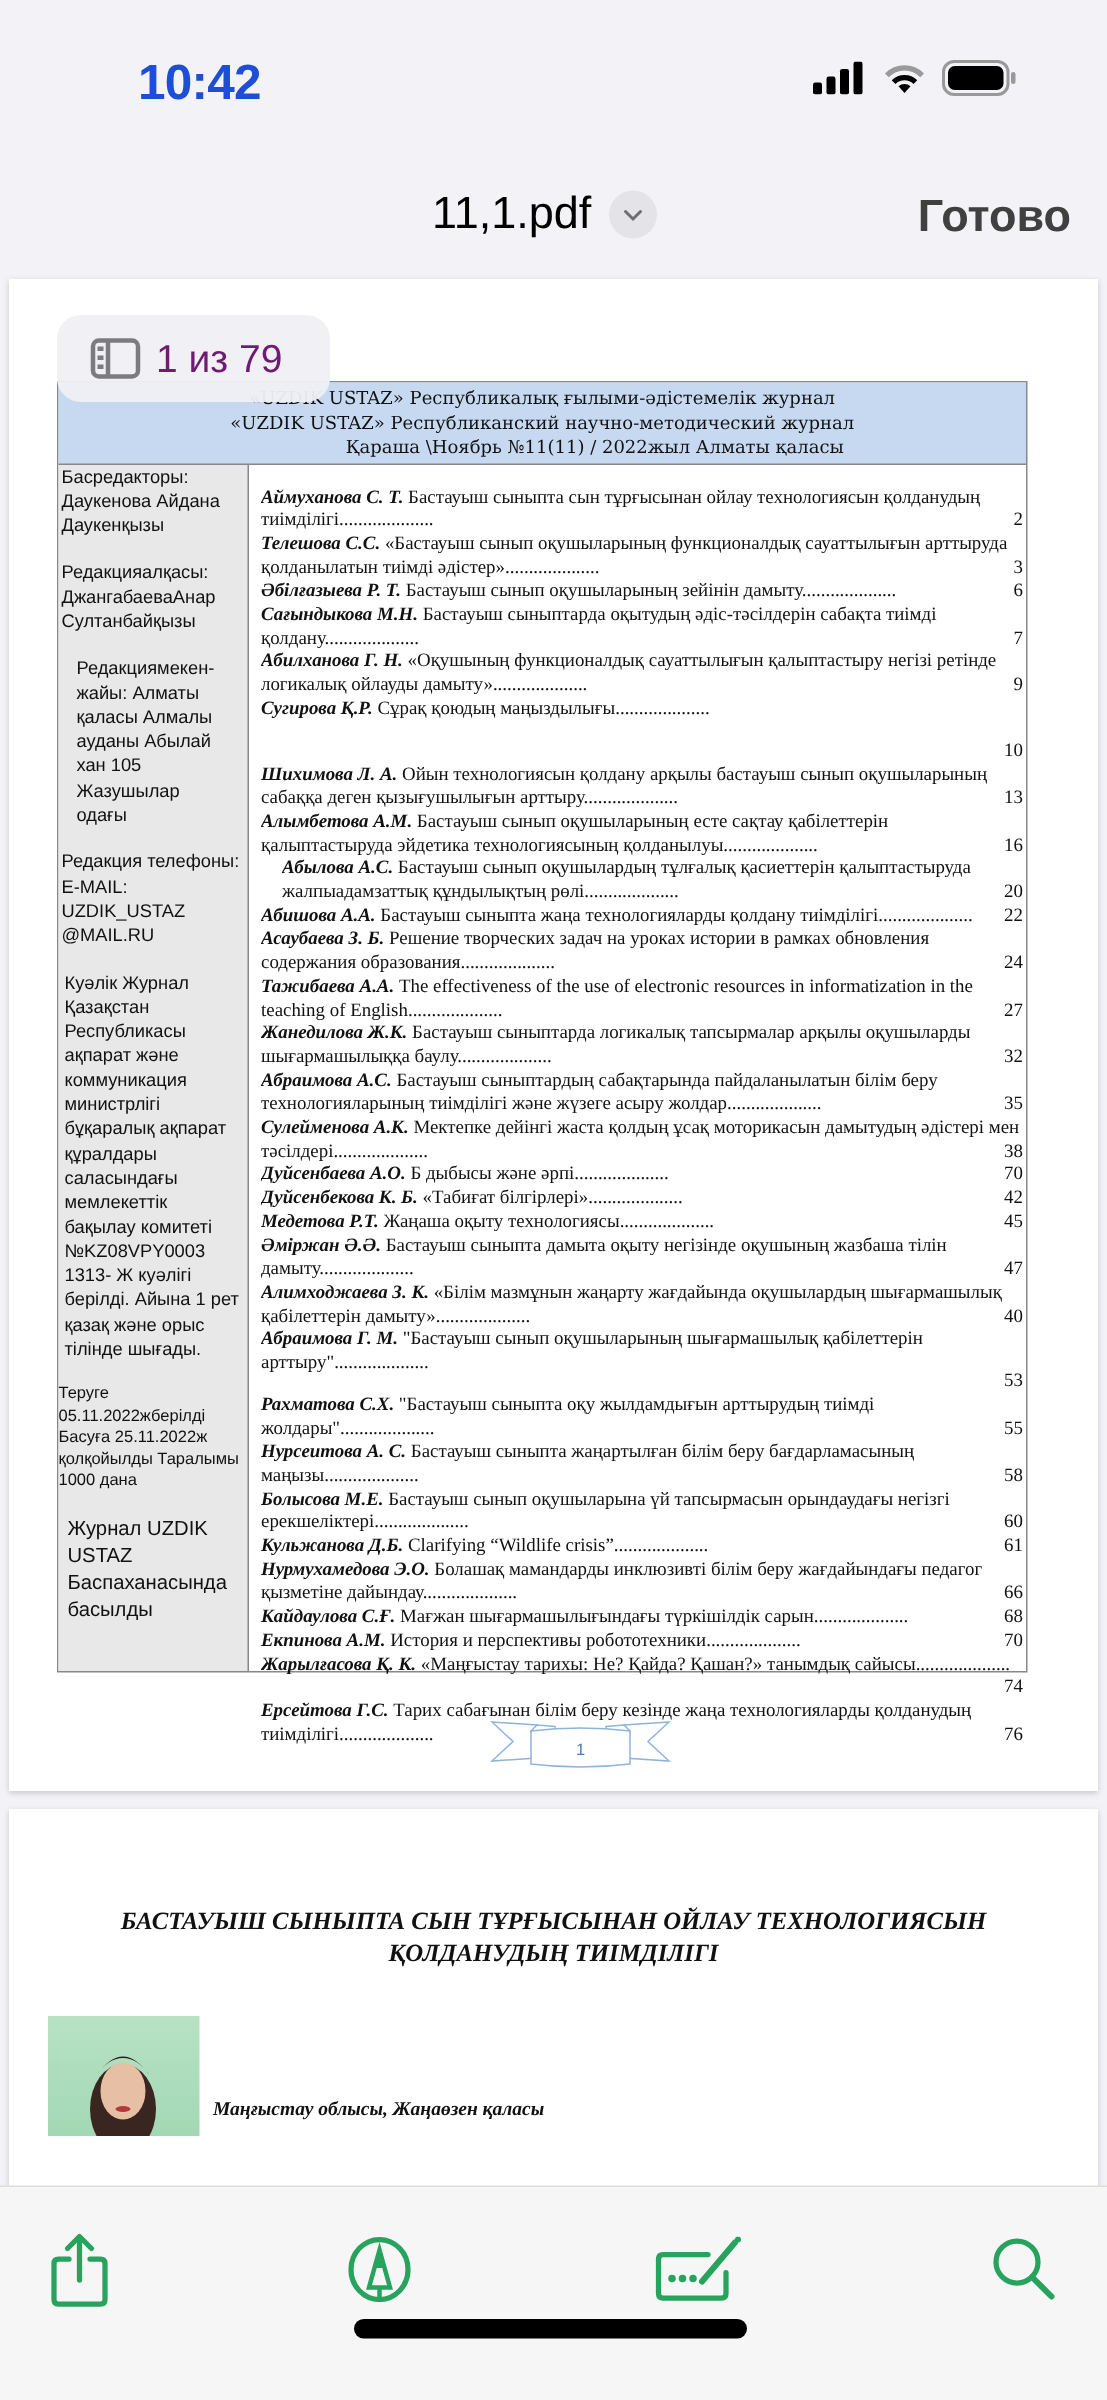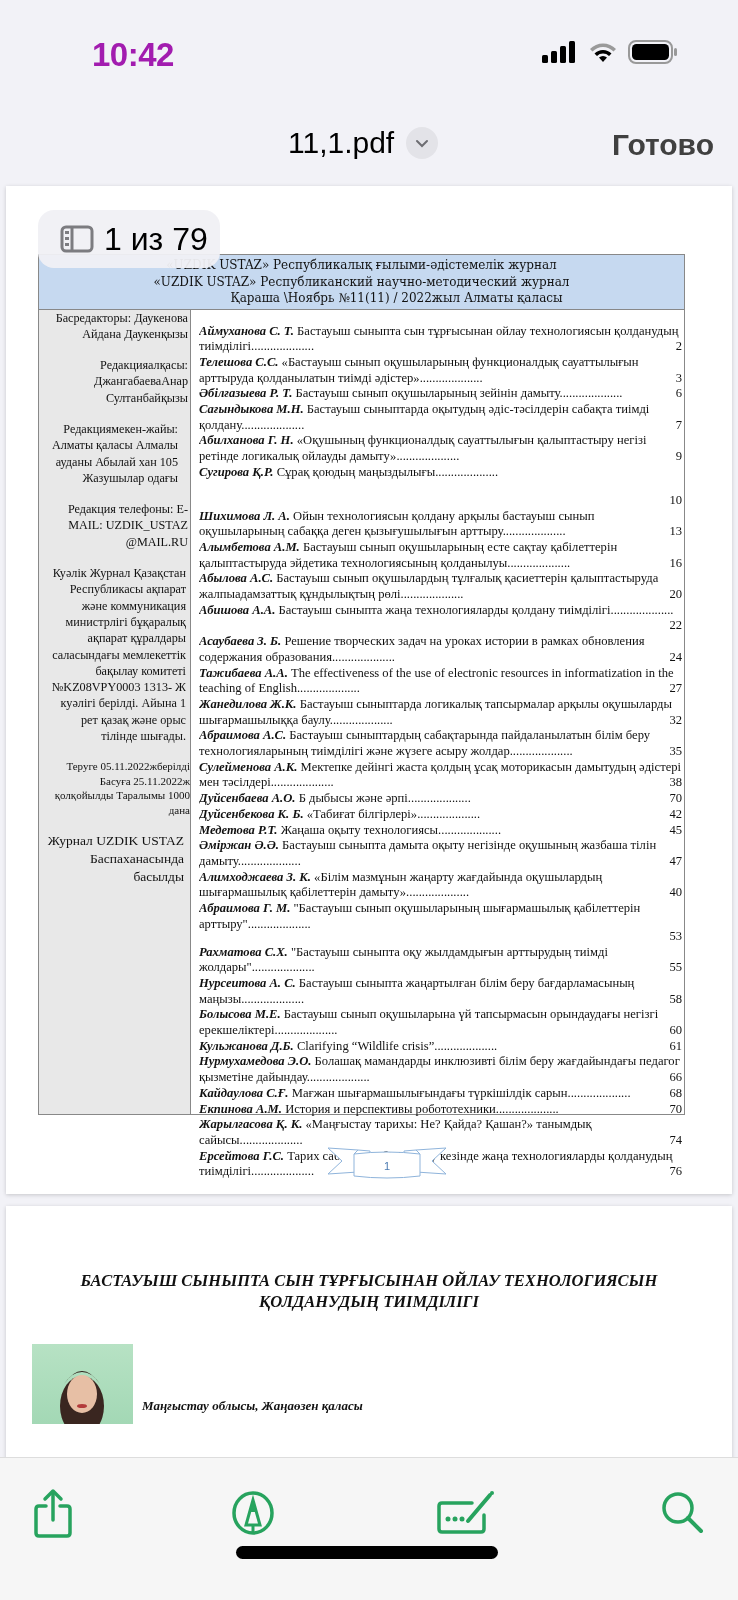--- a/index.html
+++ b/index.html
@@ -1,35 +1,35 @@
 <!DOCTYPE html>
 <html><head>
 <meta charset="utf-8">
 <style>
   * { box-sizing: border-box; margin: 0; padding: 0; }
   html, body { width: 738px; height: 1600px; overflow: hidden; background: #f2f2f7; font-family: "Liberation Sans", sans-serif; }
   .status-bar { position: absolute; top: 0; left: 0; width: 738px; height: 100px; }
-  .time { position: absolute; left: 92px; top: 36px; font-size: 33px; font-weight: bold; color: #a21caf; letter-spacing: -0.5px; }
+  .time { position: absolute; left: 92px; top: 36px; font-size: 33px; font-weight: bold; color: #1d4ed8; letter-spacing: -0.5px; }
   .status-icons { position: absolute; right: 60px; top: 40px; display: flex; align-items: center; gap: 10px; }
   .nav { position: absolute; top: 110px; left: 0; width: 738px; height: 60px; }
   .doc-title { position: absolute; left: 288px; top: 16px; font-size: 30px; color: #000; display: flex; align-items: center; gap: 12px; }
   .chev { width: 32px; height: 32px; border-radius: 50%; background: #e3e3e8; display: inline-flex; align-items: center; justify-content: center; }
   .done { position: absolute; right: 24px; top: 18px; font-size: 30px; font-weight: bold; color: #404040; cursor: pointer; }
 
   .page { position: absolute; left: 6px; width: 726px; background: #fff; box-shadow: 0 1px 4px rgba(0,0,0,0.18); }
   .page1 { top: 186px; height: 1008px; }
   .page2 { top: 1206px; height: 260px; }
 
   .page-indicator { position: absolute; left: 38px; top: 210px; width: 182px; height: 58px; background: rgba(240,240,244,0.95); border-radius: 16px; display: flex; align-items: center; gap: 10px; padding-left: 22px; z-index: 5; }
-  .page-indicator span { font-size: 32px; color: #000000; }
+  .page-indicator span { font-size: 26px; color: #701a75; }
 
   .tbl { position: absolute; left: 32px; top: 68px; width: 647px; border: 1px solid #888; }
   .tbl-head { background: #c6d9f0; text-align: center; font-family: "DejaVu Serif", serif; font-size: 12px; line-height: 16.5px; padding: 2px 0 2px; color: #111; border-bottom: 1px solid #888; }
   .tbl-body { display: flex; height: 804px; }
-  .side { width: 152px; background: #e8e8e8; border-right: 1px solid #888; text-align: right; font-family: Liberation Serif, serif; font-size: 12.2px; line-height: 16.3px; color: #111; padding-top: 0px; }
+  .side { width: 127px; background: #e8e8e8; border-right: 1px solid #888; text-align: left; font-family: Liberation Sans, sans-serif; font-size: 12.2px; line-height: 16.3px; color: #111; padding-top: 0px; }
   .side p { margin-bottom: 15px; }
   .side .big { font-size: 13.5px; line-height: 18px; }
   .toc { flex: 1; padding: 14px 2px 0 8px; font-family: "Liberation Serif", serif; font-size: 12.6px; line-height: 15.7px; color: #111; }
   .toc-item { position: relative; }
   .toc-item b { font-style: italic; }
 
   .ribbon { position: absolute; left: 318px; top: 956px; }
   .article-title { position: absolute; left: 0; width: 726px; top: 64px; text-align: center; font-family: "Liberation Serif", serif; font-style: italic; font-weight: bold; font-size: 16.5px; line-height: 21px; color: #111; }
   .photo { position: absolute; left: 26px; top: 138px; width: 101px; height: 80px; background: linear-gradient(#b7e2c4, #a3d8b5); overflow: hidden; }
   .region { position: absolute; left: 136px; top: 192px; font-family: "Liberation Serif", serif; font-style: italic; font-weight: bold; font-size: 13px; color: #111; }
@@ -105,21 +105,21 @@
       </div>
       <div class="toc" id="toc">
           <div class="toc-item" style="overflow: hidden;"><b>Аймуханова С. Т.</b> <span>Бастауыш сыныпта сын тұрғысынан ойлау технологиясын қолданудың тиімділігі</span><span>....................</span><span style="float: right;">2</span></div>
           <div class="toc-item" style="overflow: hidden;"><b>Телешова С.С.</b> <span>«Бастауыш сынып оқушыларының функционалдық сауаттылығын арттыруда қолданылатын тиімді әдістер»</span><span>....................</span><span style="float: right;">3</span></div>
           <div class="toc-item" style="overflow: hidden;"><b>Әбілғазыева Р. Т.</b> <span>Бастауыш сынып оқушыларының зейінін дамыту</span><span>....................</span><span style="float: right;">6</span></div>
           <div class="toc-item" style="overflow: hidden;"><b>Сағындыкова М.Н.</b> <span>Бастауыш сыныптарда оқытудың әдіс-тәсілдерін сабақта тиімді қолдану</span><span>....................</span><span style="float: right;">7</span></div>
           <div class="toc-item" style="overflow: hidden;"><b>Абилханова Г. Н.</b> <span>«Оқушының функционалдық сауаттылығын қалыптастыру негізі ретінде логикалық ойлауды дамыту»</span><span>....................</span><span style="float: right;">9</span></div>
           <div class="toc-item" style="overflow: hidden;"><b>Сугирова Қ.Р.</b> <span>Сұрақ қоюдың маңыздылығы</span><span>....................</span><span style="float: right; margin-top: 28px;">10</span></div>
           <div class="toc-item" style="overflow: hidden;"><b>Шихимова Л. А.</b> <span>Ойын технологиясын қолдану арқылы бастауыш сынып оқушыларының сабаққа деген қызығушылығын арттыру</span><span>....................</span><span style="float: right;">13</span></div>
           <div class="toc-item" style="overflow: hidden;"><b>Алымбетова А.М.</b> <span>Бастауыш сынып оқушыларының есте сақтау қабілеттерін қалыптастыруда эйдетика технологиясының қолданылуы</span><span>....................</span><span style="float: right;">16</span></div>
-          <div class="toc-item" style="overflow: hidden;"><b>Абылова А.С.</b> <span>Бастауыш сынып оқушылардың тұлғалық қасиеттерін қалыптастыруда жалпыадамзаттық құндылықтың рөлі</span><span>....................</span><span style="float: right;">20</span></div>
+          <div class="toc-item" style="overflow: hidden; margin-left: 14px;"><b>Абылова А.С.</b> <span>Бастауыш сынып оқушылардың тұлғалық қасиеттерін қалыптастыруда жалпыадамзаттық құндылықтың рөлі</span><span>....................</span><span style="float: right;">20</span></div>
           <div class="toc-item" style="overflow: hidden;"><b>Абишова А.А.</b> <span>Бастауыш сыныпта жаңа технологияларды қолдану тиімділігі</span><span>....................</span><span style="float: right;">22</span></div>
           <div class="toc-item" style="overflow: hidden;"><b>Асаубаева З. Б.</b> <span>Решение творческих задач на уроках истории в рамках обновления содержания образования</span><span>....................</span><span style="float: right;">24</span></div>
           <div class="toc-item" style="overflow: hidden;"><b>Тажибаева А.А.</b> <span>The effectiveness of the use of electronic resources in informatization in the teaching of English</span><span>....................</span><span style="float: right;">27</span></div>
           <div class="toc-item" style="overflow: hidden;"><b>Жанедилова Ж.К.</b> <span>Бастауыш сыныптарда логикалық тапсырмалар арқылы оқушыларды шығармашылыққа баулу</span><span>....................</span><span style="float: right;">32</span></div>
           <div class="toc-item" style="overflow: hidden;"><b>Абраимова А.С.</b> <span>Бастауыш сыныптардың сабақтарында пайдаланылатын білім беру технологияларының тиімділігі және жүзеге асыру жолдар</span><span>....................</span><span style="float: right;">35</span></div>
           <div class="toc-item" style="overflow: hidden;"><b>Сулейменова А.К.</b> <span>Мектепке дейінгі жаста қолдың ұсақ моторикасын дамытудың әдістері мен тәсілдері</span><span>....................</span><span style="float: right;">38</span></div>
           <div class="toc-item" style="overflow: hidden;"><b>Дуйсенбаева А.О.</b> <span>Б дыбысы және әрпі</span><span>....................</span><span style="float: right;">70</span></div>
           <div class="toc-item" style="overflow: hidden;"><b>Дуйсенбекова К. Б.</b> <span>«Табиғат білгірлері»</span><span>....................</span><span style="float: right;">42</span></div>
           <div class="toc-item" style="overflow: hidden;"><b>Медетова Р.Т.</b> <span>Жаңаша оқыту технологиясы</span><span>....................</span><span style="float: right;">45</span></div>
           <div class="toc-item" style="overflow: hidden;"><b>Әміржан Ә.Ә.</b> <span>Бастауыш сыныпта дамыта оқыту негізінде оқушының жазбаша тілін дамыту</span><span>....................</span><span style="float: right;">47</span></div>

